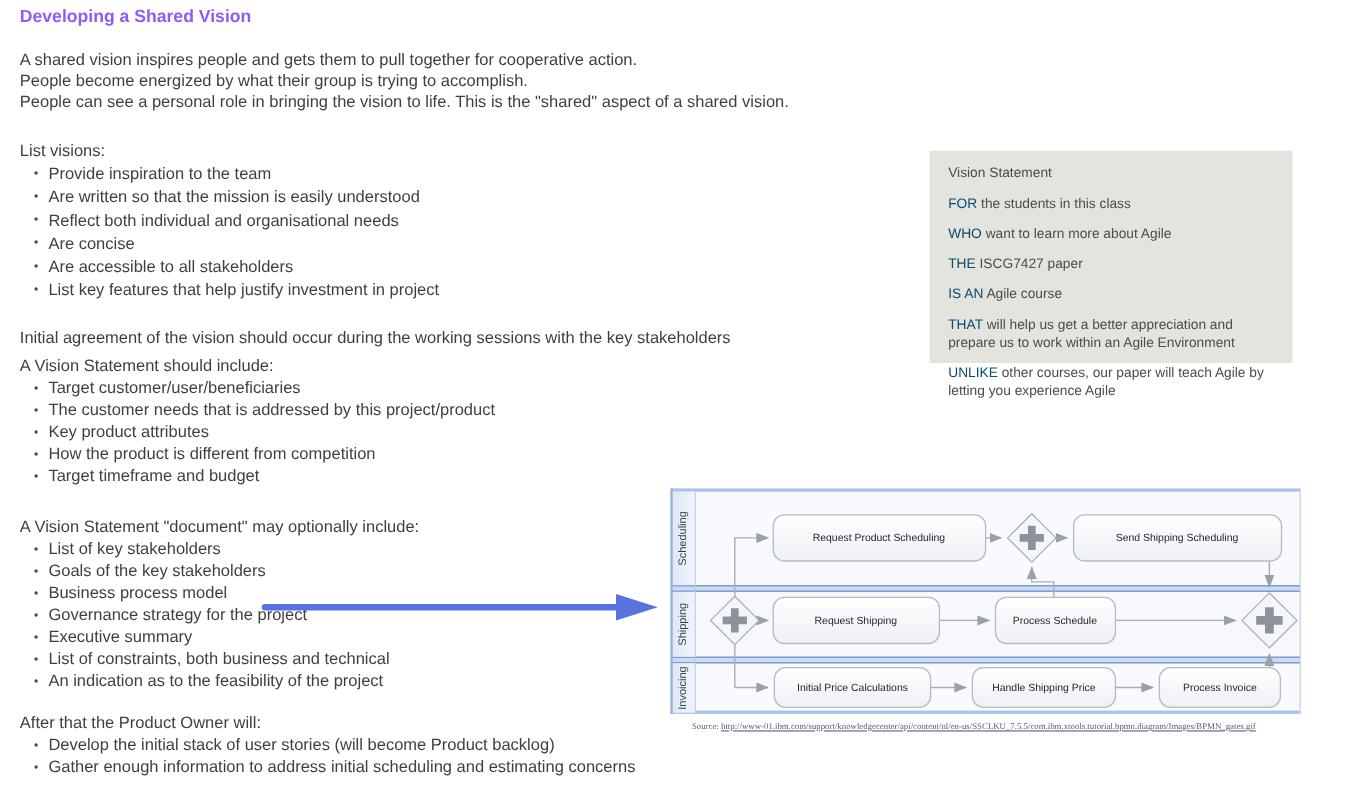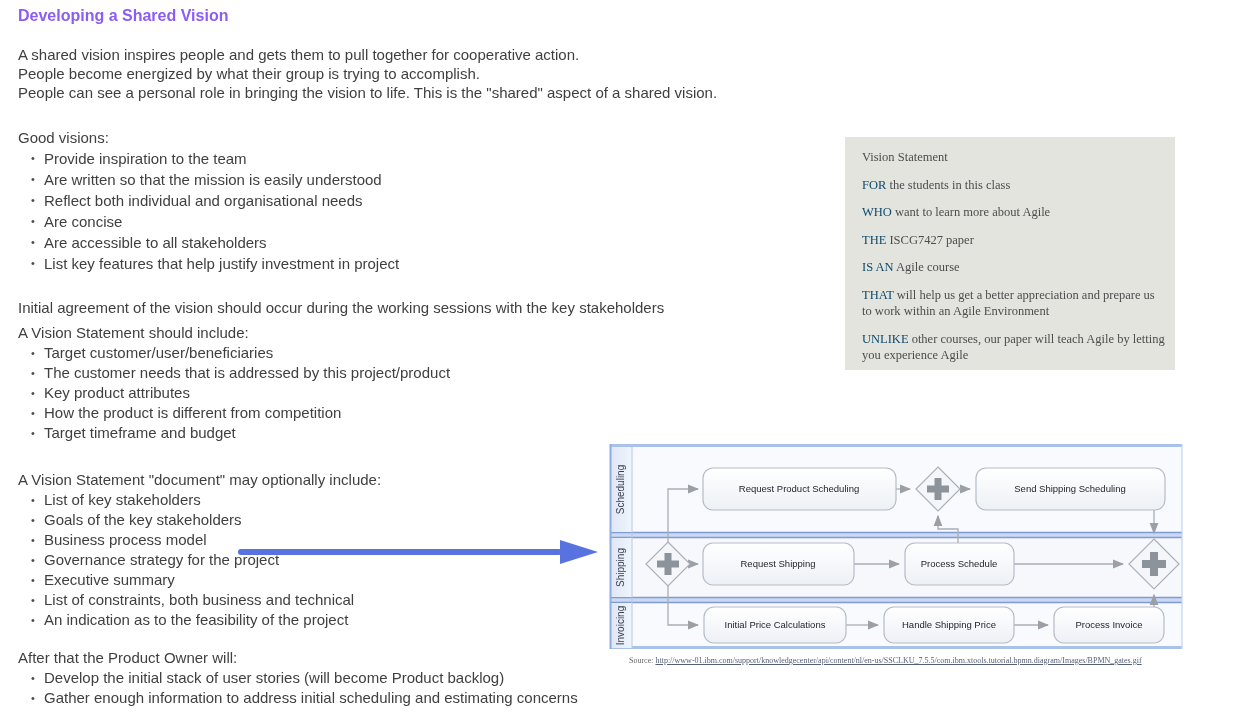--- a/index.html
+++ b/index.html
@@ -24,22 +24,22 @@
   .b-include{margin-top:6px;}
   .b-optional{margin-top:27px;}
   .b-after{margin-top:18px;}
   
   .bp-arrow{position:absolute;left:238px;top:540px;width:360px;height:24px;}
   .bp-arrow .shaft{position:absolute;left:0;top:9px;width:324px;height:6px;background:#5872df;border-radius:3px;}
   .bp-arrow .head{position:absolute;left:322px;top:0;width:0;height:0;
     border-top:12px solid transparent;border-bottom:12px solid transparent;border-left:38px solid #5872df;}
   
   .visionbox{
-    position:absolute;left:845px;top:137px;width:330px;height:233px;box-sizing:border-box;
-    background:#e3e4de;padding:12px 8px 10px 17px;font-size:12.5px;color:#4c4c4c;line-height:16.5px;font-family:Liberation Serif, serif;
+    position:absolute;left:845px;top:137px;width:330px;height:193px;box-sizing:border-box;
+    background:#e3e4de;padding:12px 8px 10px 17px;font-size:12.5px;color:#4c4c4c;line-height:16.5px;
   }
   .visionbox p{margin:0 0 11px 0;}
   .visionbox .lead{color:#0c4a6e;}
   
   .diagram{position:absolute;left:608px;top:437px;}
   .source{position:absolute;left:629px;top:656px;font-size:8px;color:#666666;font-family:Liberation Serif, serif;text-align:right;}
   .source a{color:#566076;text-decoration:underline;}
   svg text.task{font-family:"Liberation Sans",sans-serif;font-size:9.5px;fill:#22262c;}
   svg text.lane{font-family:"Liberation Sans",sans-serif;font-size:10px;fill:#3a3f46;}
 </style>
@@ -51,21 +51,21 @@
   <div class="leftcol">
     <h1 class="doc-title">Developing a Shared Vision</h1>
 
     <div class="intro">
       <div>A shared vision inspires people and gets them to pull together for cooperative action.</div>
       <div>People become energized by what their group is trying to accomplish.</div>
       <div>People can see a personal role in bringing the vision to life. This is the "shared" aspect of a shared vision.</div>
     </div>
 
     <div class="block b-goodvisions">
-      <div class="hdr">Good visions:</div>
+      <div class="hdr">List visions:</div>
       <ul>
         <li>Provide inspiration to the team</li>
         <li>Are written so that the mission is easily understood</li>
         <li>Reflect both individual and organisational needs</li>
         <li>Are concise</li>
         <li>Are accessible to all stakeholders</li>
         <li>List key features that help justify investment in project</li>
       </ul>
     </div>
 

